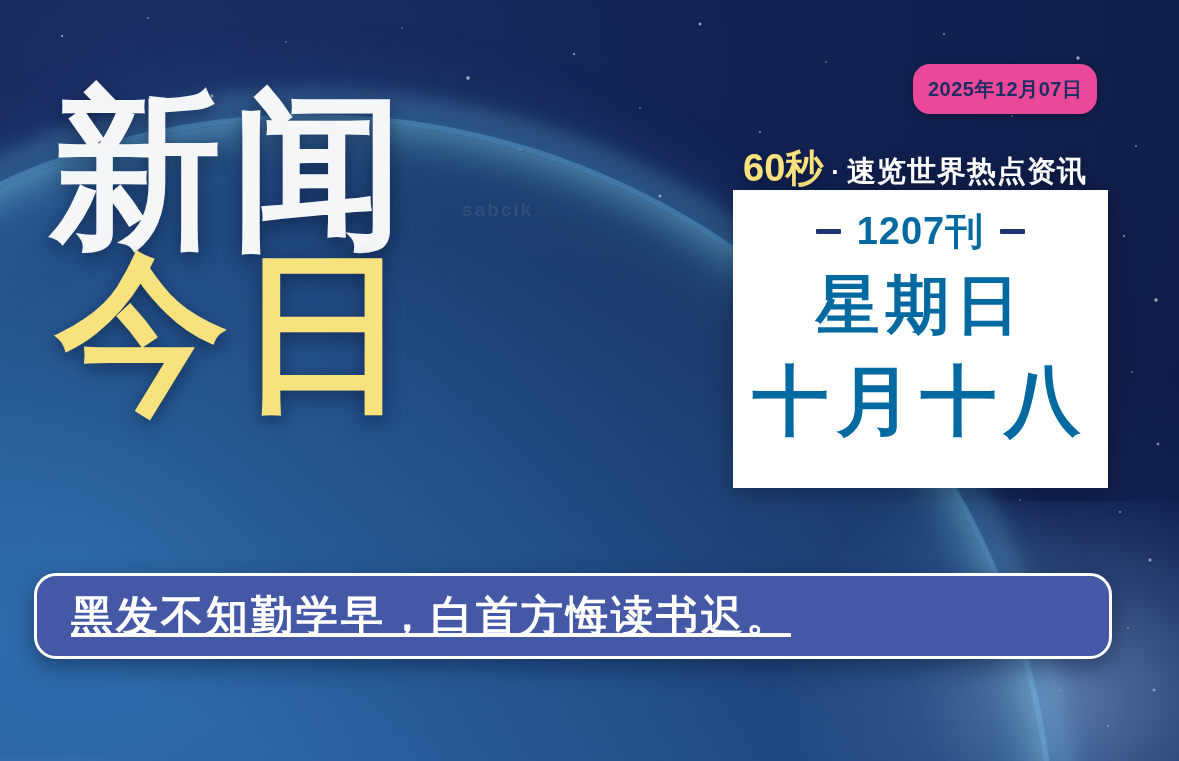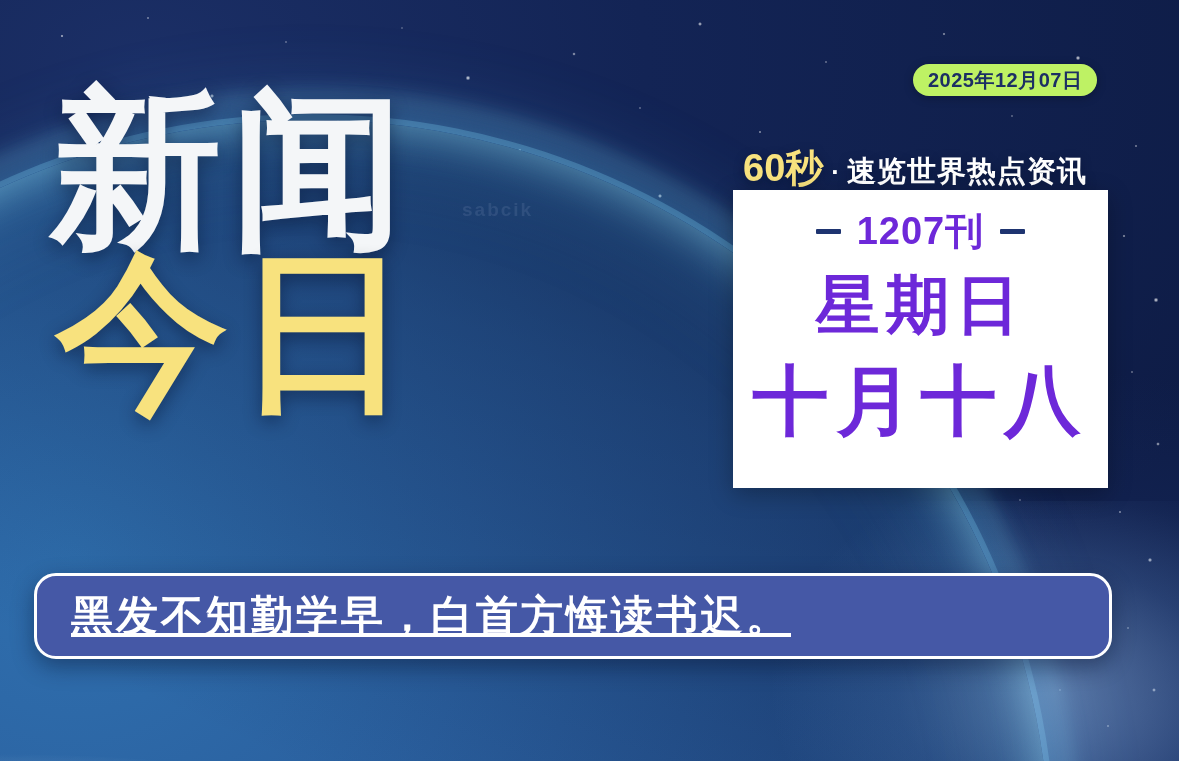--- a/index.html
+++ b/index.html
@@ -184,24 +184,24 @@
     white-space:nowrap;
     text-shadow:0 6px 18px rgba(5,14,42,.45);
   }
   .hl-gold{ color:#F8E27E; }
   .hl-white{ color:#F4F6F8; margin-top:-8px; margin-left:-6px; }
 
   
   .date-pill{
     position:absolute;
     left:913px; top:64px;
-    height:32px;
+    height:50px;
     padding:0 15px;
     display:flex; align-items:center;
-    background:#bef264;
+    background:#ec4899;
     border-radius:17px;
     color:#1c2f63;
     font-size:20px;
     font-weight:700;
     letter-spacing:.5px;
     box-shadow:0 2px 10px rgba(0,0,0,.25);
   }
 
   
   .tagline{
@@ -229,21 +229,21 @@
     font-weight:900;
     letter-spacing:1px;
   }
 
   
   .card{
     position:absolute;
     left:733px; top:190px;
     width:375px; height:298px;
     background:#ffffff;
-    color:#6d28d9;
+    color:#0369a1;
     display:flex;
     flex-direction:column;
     align-items:center;
     justify-content:flex-start;
     box-shadow:0 6px 22px rgba(0,0,0,.28);
   }
   .card-issue{
     margin-top:16px;
     font-size:38px;
     font-weight:800;

